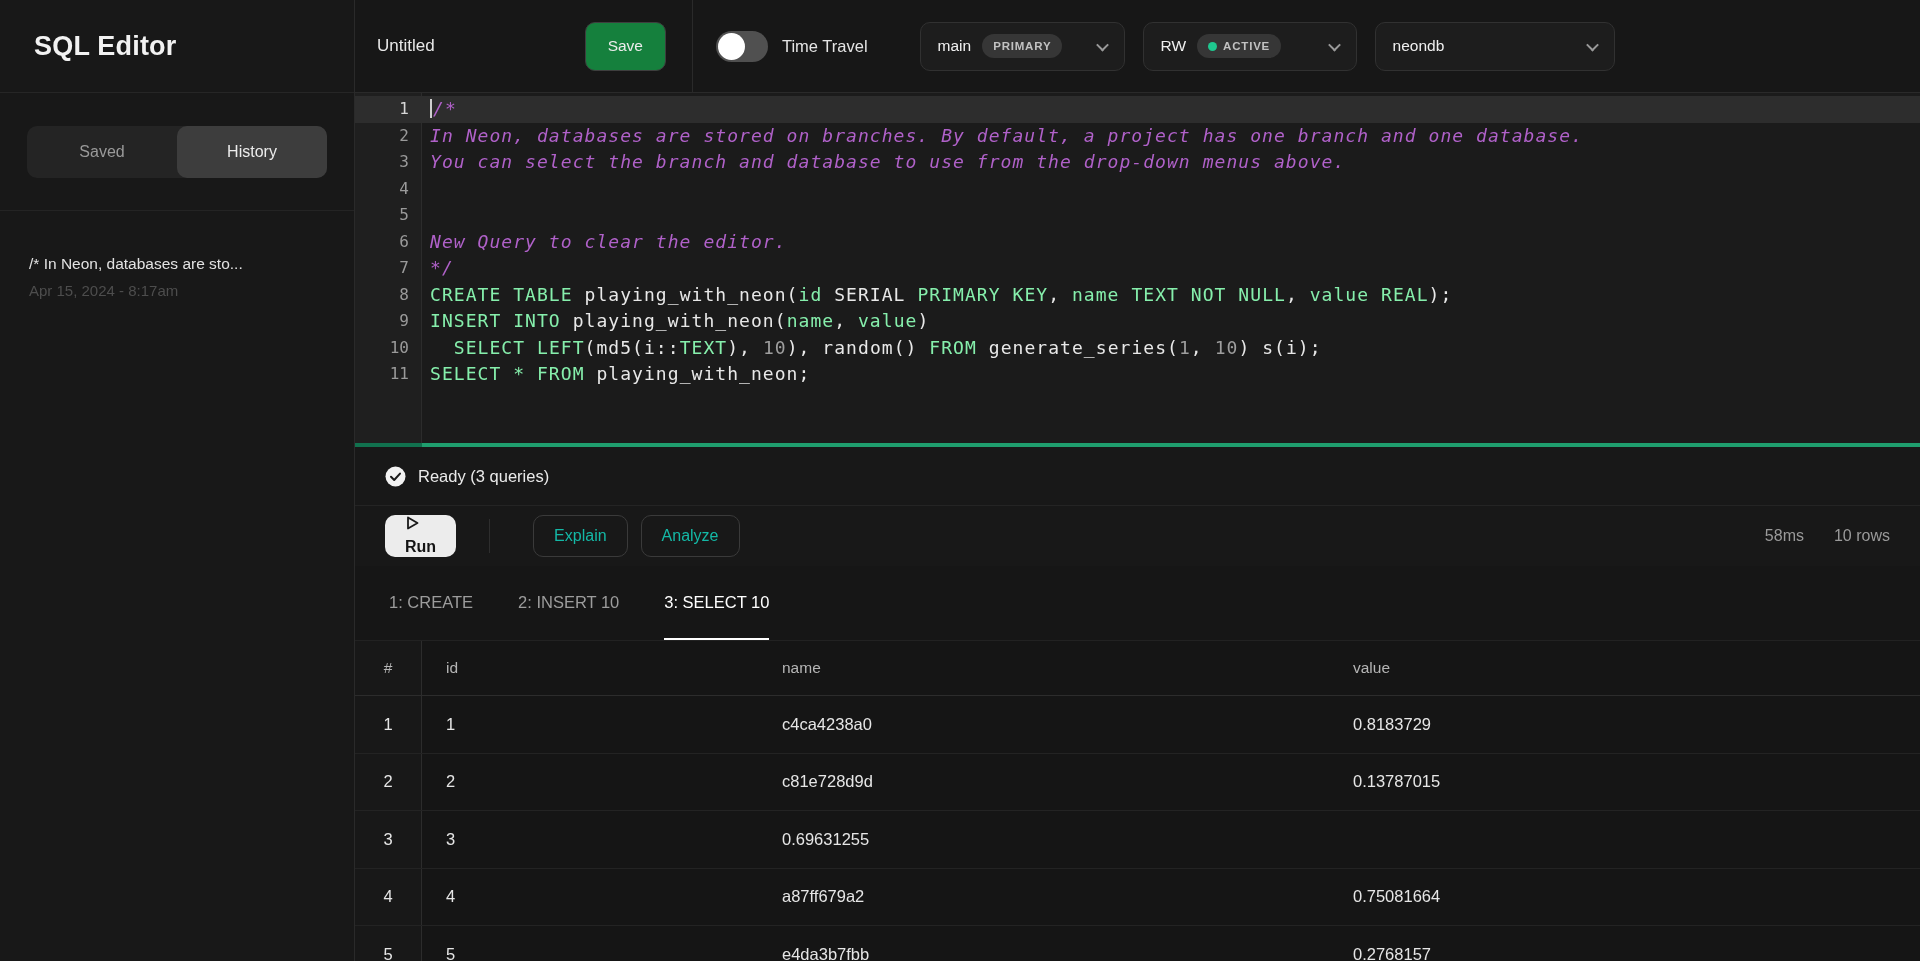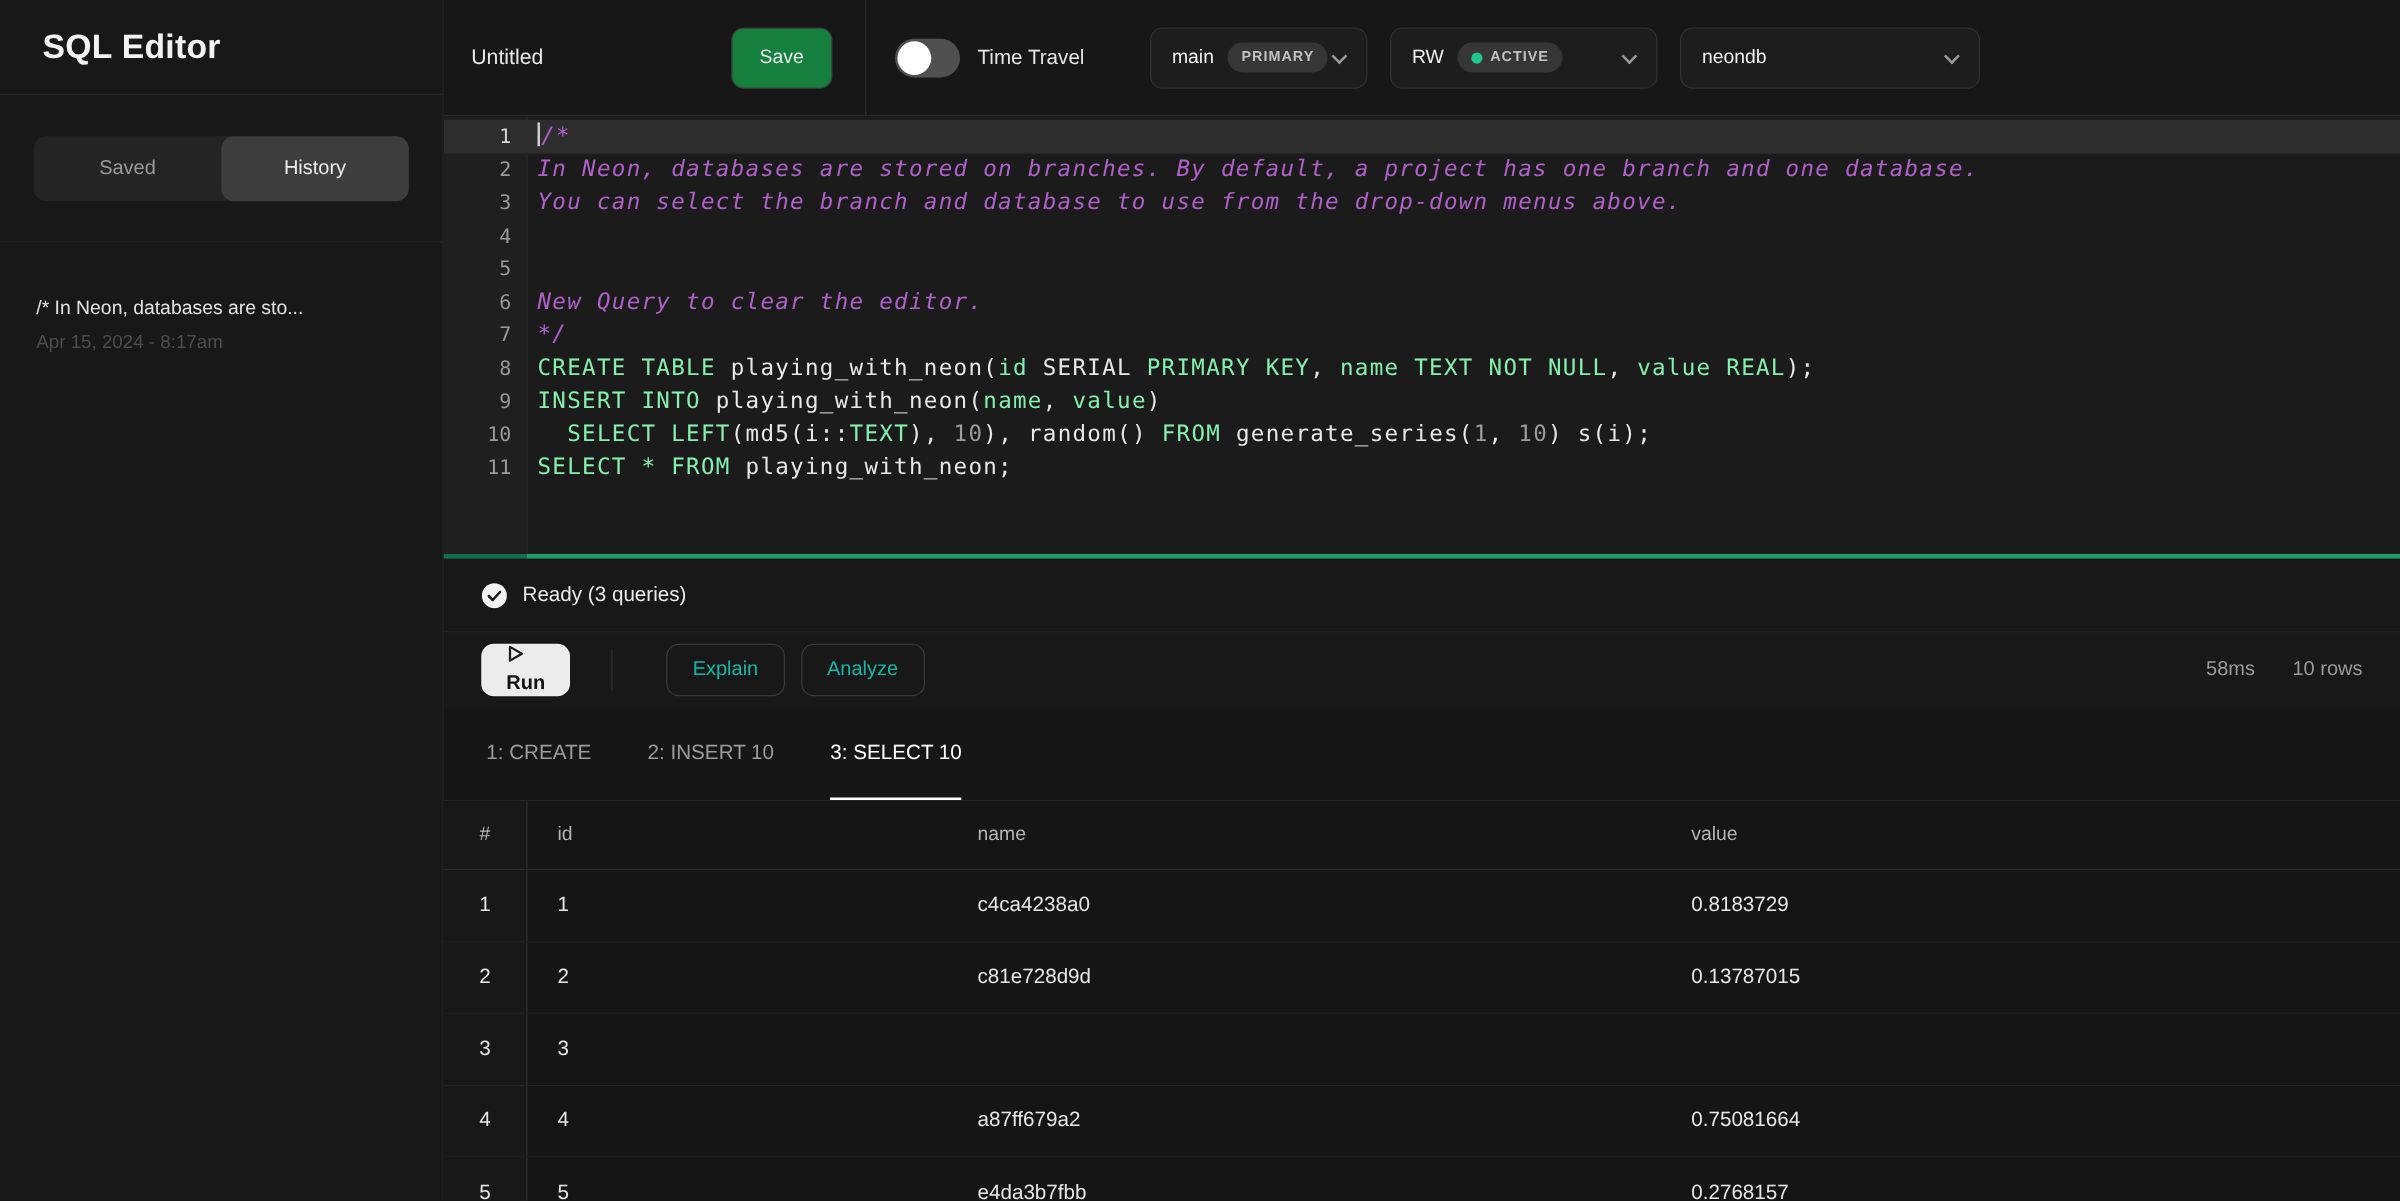--- a/index.html
+++ b/index.html
@@ -3,21 +3,21 @@
 <meta charset="utf-8">
 <style>
   * { margin:0; padding:0; box-sizing:border-box; }
   html,body { width:1920px; height:961px; overflow:hidden; background:#141414;
     font-family:"Liberation Sans", sans-serif; color:#e6e6e6; }
   .app { display:flex; width:1920px; height:961px; }
 
   
   .sidebar { width:355px; flex-shrink:0; background:#181818; border-right:1px solid #2a2a2a;
     display:flex; flex-direction:column; }
-  .sidebar-header { height:76px; border-bottom:1px solid #262626; display:flex; align-items:center; padding-left:34px; }
+  .sidebar-header { height:93px; border-bottom:1px solid #262626; display:flex; align-items:center; padding-left:34px; }
   .sidebar-title { font-size:27px; font-weight:700; color:#f2f2f2; letter-spacing:0.2px; }
   .sidebar-tabs-wrap { padding:33px 27px 32px 27px; border-bottom:1px solid #242424; }
   .seg { display:flex; background:#242424; border-radius:10px; height:52px; }
   .seg-btn { flex:1; display:flex; align-items:center; justify-content:center;
     font-size:16px; color:#9a9a9a; border-radius:10px; cursor:pointer; }
   .seg-btn.active { background:#3d3d3d; color:#ececec; }
   .history-list { padding:44px 29px; }
   .history-title { font-size:15.5px; color:#e2e2e2; margin-bottom:9px; }
   .history-date { font-size:15px; color:#4d4d4d; }
 
@@ -32,21 +32,21 @@
     border:1px solid #3e3e3e; border-radius:10px; color:#ececec; font-size:15.5px;
     display:flex; align-items:center; cursor:pointer; }
   .topbar-divider { width:1px; height:93px; background:#2a2a2a; margin-left:26px; }
   .toggle { margin-left:23px; width:52px; height:31px; border-radius:16px; background:#505050;
     position:relative; cursor:pointer; flex-shrink:0; }
   .toggle-knob { position:absolute; left:2px; top:2px; width:27px; height:27px;
     border-radius:50%; background:#ffffff; }
   .toggle-label { margin-left:14px; font-size:16.5px; color:#e4e4e4; }
   .select-btn { height:49px; background:#1d1d1d; border:1px solid #313131; border-radius:10px;
     display:flex; align-items:center; padding:0 17px; cursor:pointer; flex-shrink:0; }
-  .select-branch { margin-left:52px; width:174px; }
+  .select-branch { margin-left:52px; width:205px; }
   .select-compute { margin-left:18px; width:214px; }
   .select-db { margin-left:18px; width:240px; justify-content:space-between; }
   .select-name { font-size:15.5px; color:#f0f0f0; }
   .pill { margin-left:11px; background:#363636; border-radius:999px; padding:6px 11px;
     font-size:11.5px; font-weight:700; letter-spacing:0.8px; color:#c2c2c2;
     display:flex; align-items:center; gap:6px; }
   .dot { width:9px; height:9px; border-radius:50%; }
   .chev { width:9px; height:9px; border-right:2px solid #9a9a9a; border-bottom:2px solid #9a9a9a;
     transform:rotate(45deg) translate(-1px,-1px); margin-left:auto; flex-shrink:0; }
   .select-branch .chev, .select-compute .chev { margin-left:auto; }
@@ -258,20 +258,21 @@
         </div>
         <div class="trow">
           <div class="tcell gut">2</div>
           <div class="tcell">2</div>
           <div class="tcell">c81e728d9d</div>
           <div class="tcell">0.13787015</div>
         </div>
         <div class="trow">
           <div class="tcell gut">3</div>
           <div class="tcell">3</div>
+          <div class="tcell">0.69631255</div>
         </div>
         <div class="trow">
           <div class="tcell gut">4</div>
           <div class="tcell">4</div>
           <div class="tcell">a87ff679a2</div>
           <div class="tcell">0.75081664</div>
         </div>
         <div class="trow">
           <div class="tcell gut">5</div>
           <div class="tcell">5</div>

